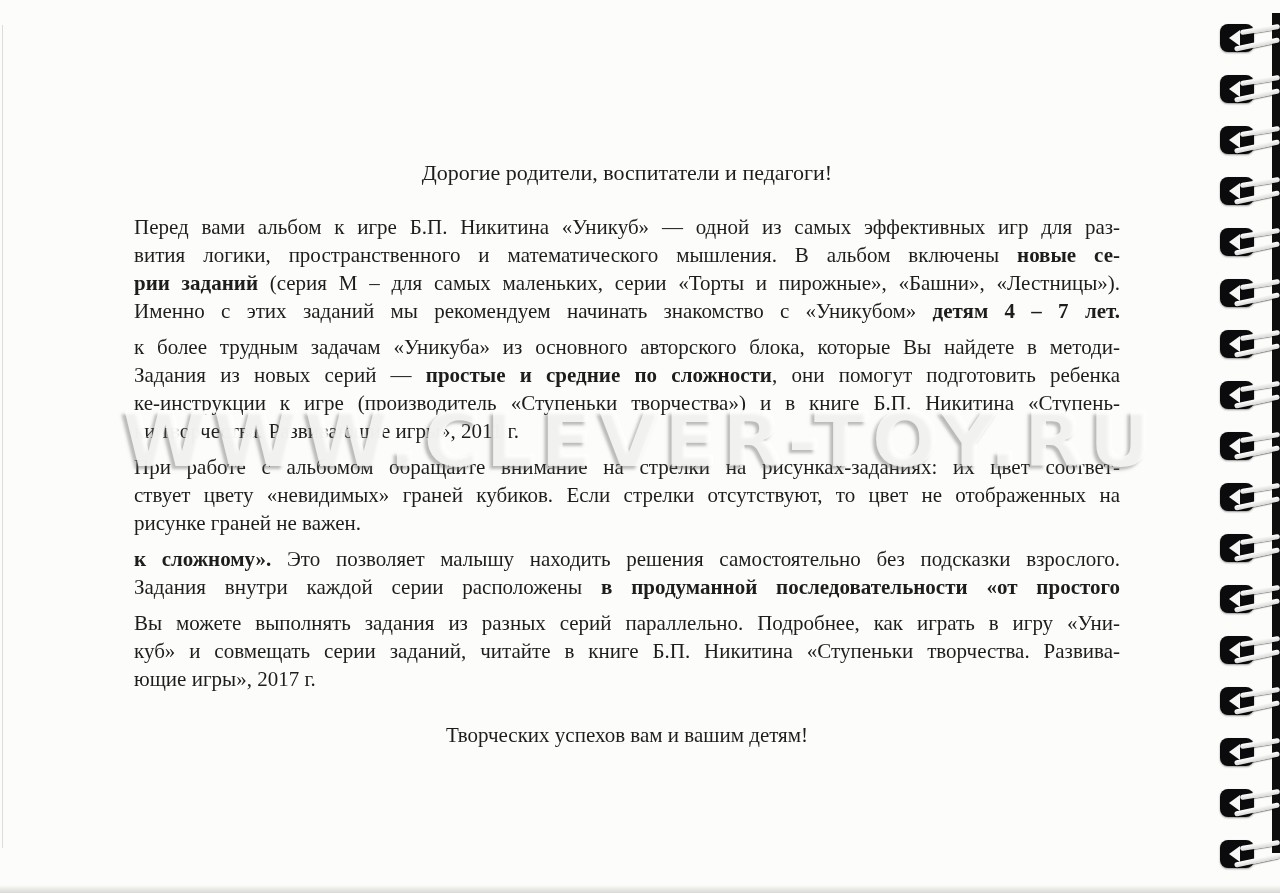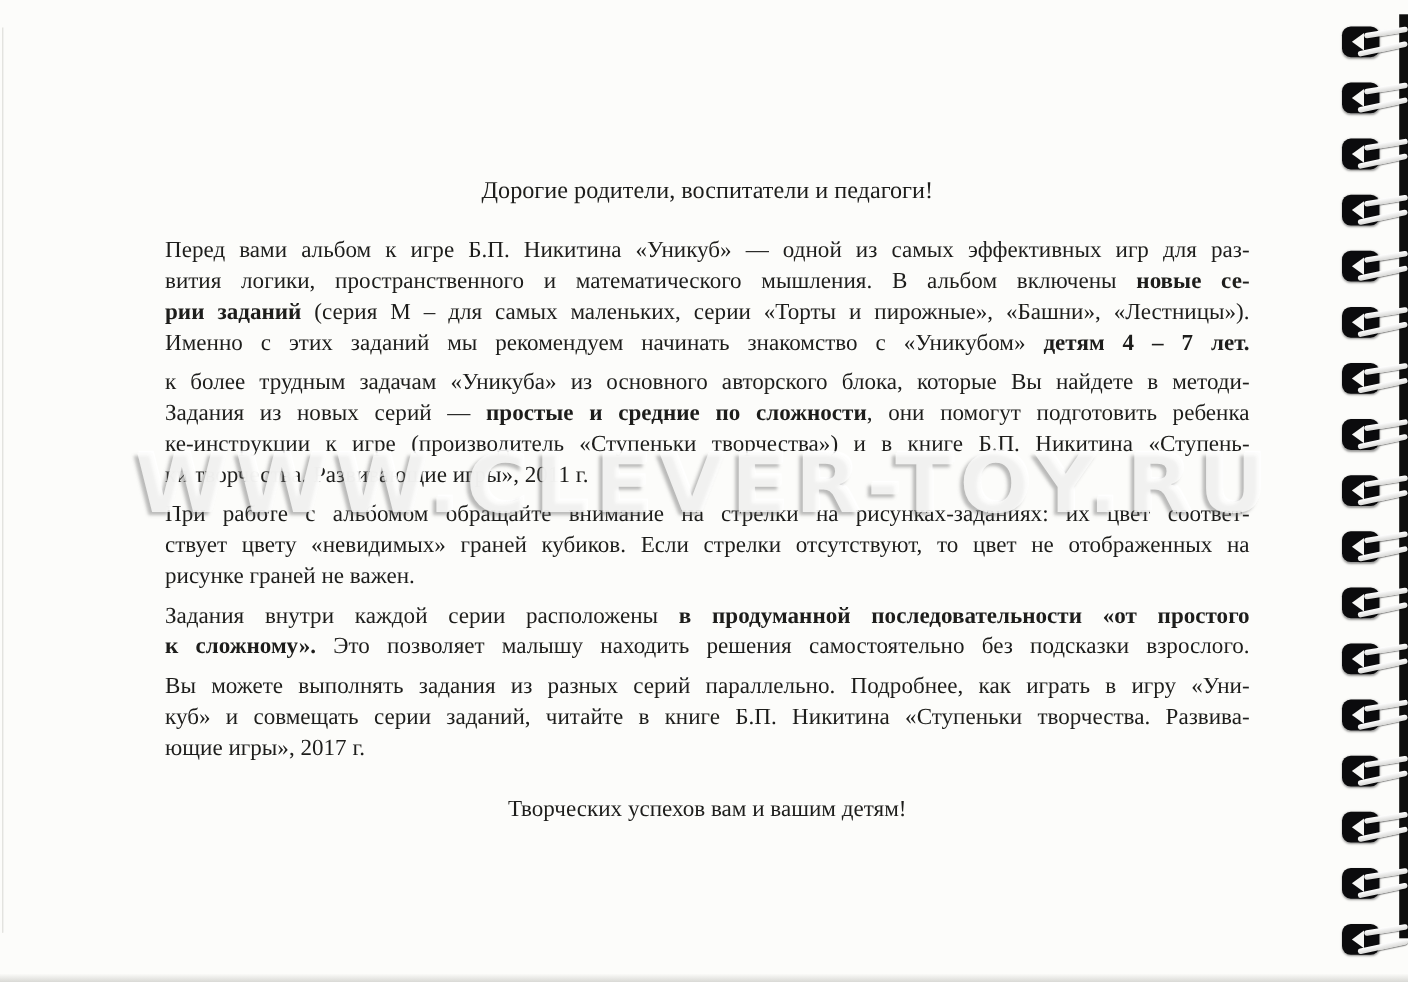--- a/index.html
+++ b/index.html
@@ -18,21 +18,21 @@
   .bottom-edge{
     position:absolute;left:0;right:0;bottom:0;height:8px;
     background:linear-gradient(to top,#d8d8d4,rgba(216,216,212,0));
   }
   .right-strip{
     position:absolute;left:1272px;top:13px;width:8px;height:840px;
     background:#0e0e0e;z-index:2;
   }
   
   .content{
-    position:absolute;left:150px;top:158px;width:986px;z-index:1;
+    position:absolute;left:134px;top:158px;width:986px;z-index:1;
     color:#1d1d1b;font-size:21px;line-height:28px;
   }
   .title{
     text-align:center;font-size:22px;line-height:30px;font-weight:400;
     margin:0 0 25px 0;
   }
   .para{margin:0 0 8px 0;}
   .line{text-align:left;}
   .line.just{text-align:justify;text-align-last:justify;}
   .line .b{font-weight:700;}
@@ -90,22 +90,22 @@
           <div class="line just"><span>Задания из новых серий — </span><span class="b">простые и средние по сложности</span><span>, они помогут подготовить ребенка</span></div>
           <div class="line just"><span>ке-инструкции к игре (производитель «Ступеньки творчества») и в книге Б.П. Никитина «Ступень-</span></div>
           <div class="line"><span>ки творчества. Развивающие игры», 2011 г.</span></div>
         </div>
         <div class="para">
           <div class="line just"><span>При работе с альбомом обращайте внимание на стрелки на рисунках-заданиях: их цвет соответ-</span></div>
           <div class="line just"><span>ствует цвету «невидимых» граней кубиков. Если стрелки отсутствуют, то цвет не отображенных на</span></div>
           <div class="line"><span>рисунке граней не важен.</span></div>
         </div>
         <div class="para">
+          <div class="line just"><span class="b">к сложному».</span><span> Это позволяет малышу находить решения самостоятельно без подсказки взрослого.</span></div>
           <div class="line just"><span>Задания внутри каждой серии расположены </span><span class="b">в продуманной последовательности «от простого</span></div>
-          <div class="line just"><span class="b">к сложному».</span><span> Это позволяет малышу находить решения самостоятельно без подсказки взрослого.</span></div>
         </div>
         <div class="para">
           <div class="line just"><span>Вы можете выполнять задания из разных серий параллельно. Подробнее, как играть в игру «Уни-</span></div>
           <div class="line just"><span>куб» и совмещать серии заданий, читайте в книге Б.П. Никитина «Ступеньки творчества. Развива-</span></div>
           <div class="line"><span>ющие игры», 2017 г.</span></div>
         </div>
       </div>
     <div class="closing">Творческих успехов вам и вашим детям!</div>
   </div>
 

